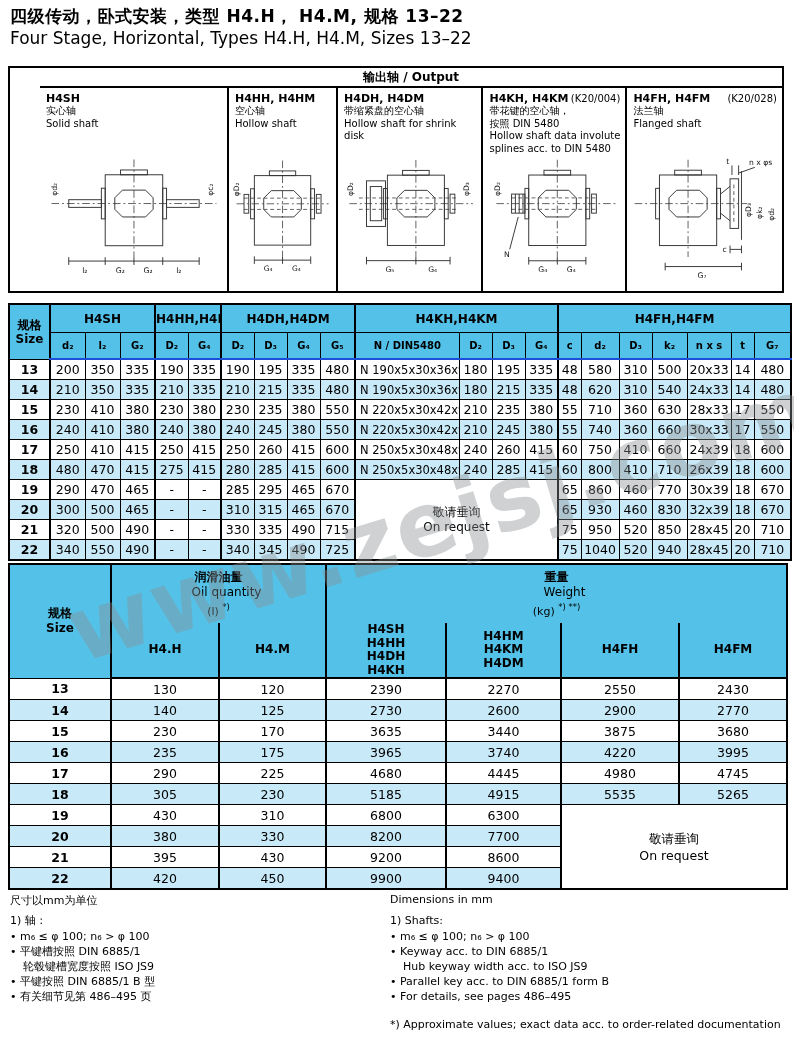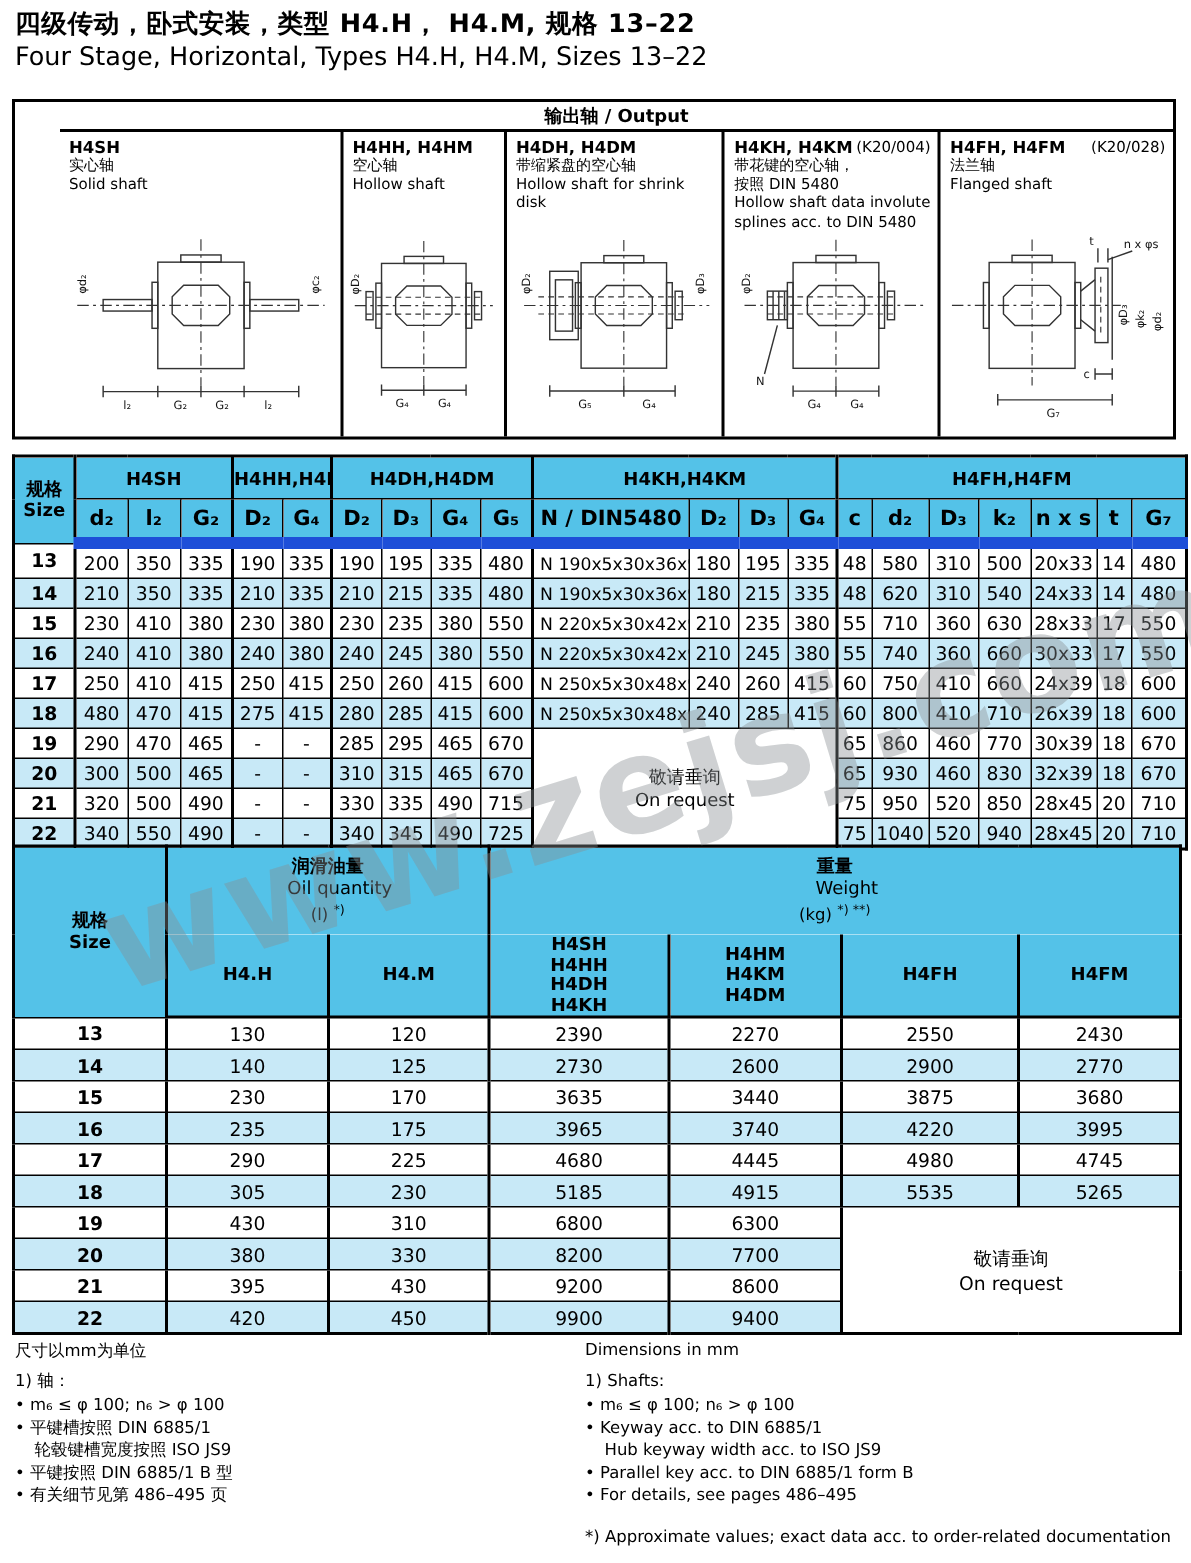--- a/index.html
+++ b/index.html
@@ -28,21 +28,21 @@
   .dwg text{font-size:8px;fill:#111;stroke:none;font-family:"DejaVu Sans",sans-serif;}
 
   
   table{border-collapse:collapse;table-layout:fixed;}
   th,td{padding:0;text-align:center;overflow:hidden;white-space:nowrap;}
 
   
   .t1{position:absolute;left:8px;top:303px;width:778px;border:2px solid #000;}
   .t1 th{background:var(--cyan);border:1px solid #000;font-size:12px;font-weight:700;}
   .t1 thead tr:first-child th{height:27px;}
-  .t1 thead tr:nth-child(2) th{height:25px;border-bottom:8px solid #1d4ed8;font-size:14px;}
+  .t1 thead tr:nth-child(2) th{height:25px;border-bottom:2px solid #1d4ed8;font-size:10px;}
   .t1 td{border:1px solid #000;height:19px;font-size:12.5px;}
   .t1 .gs{border-left:2px solid #000;}
   .t1 th.sz{font-size:12px;line-height:14px;}
   .t1 td.szc{font-weight:700;}
   .t1 td.spline{text-align:left;padding-left:4px;font-size:11.5px;}
   .t1 tr.alt td{background:var(--rowblue);}
   .t1 td.onreq{background:#fff;font-size:12px;line-height:15px;}
 
   
   .t2{position:absolute;left:8px;top:563px;width:778px;border:2px solid #000;}

